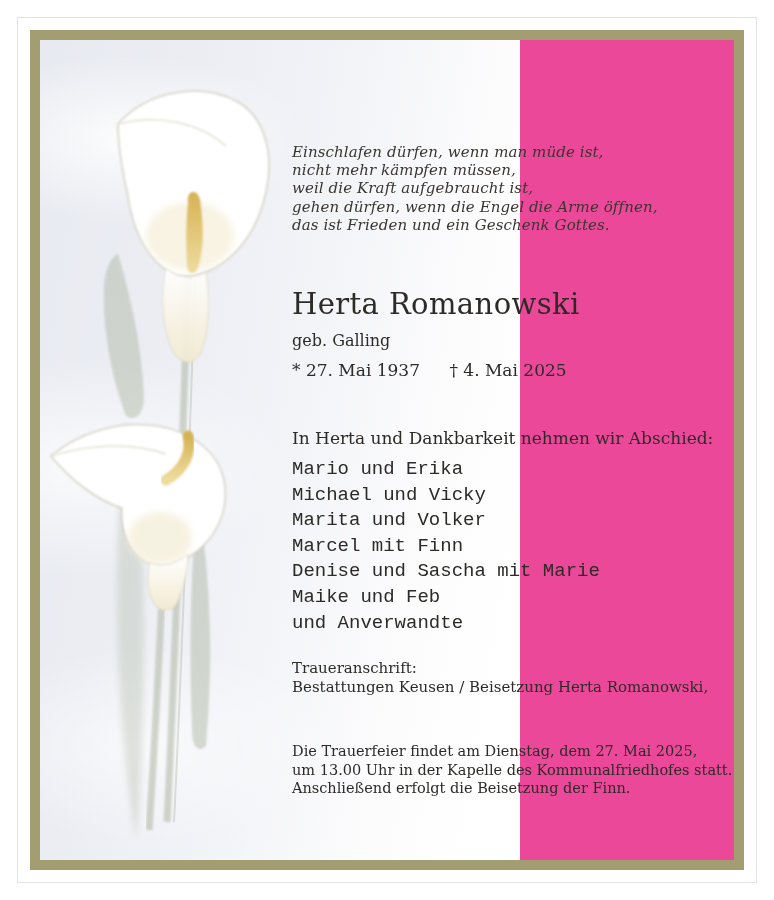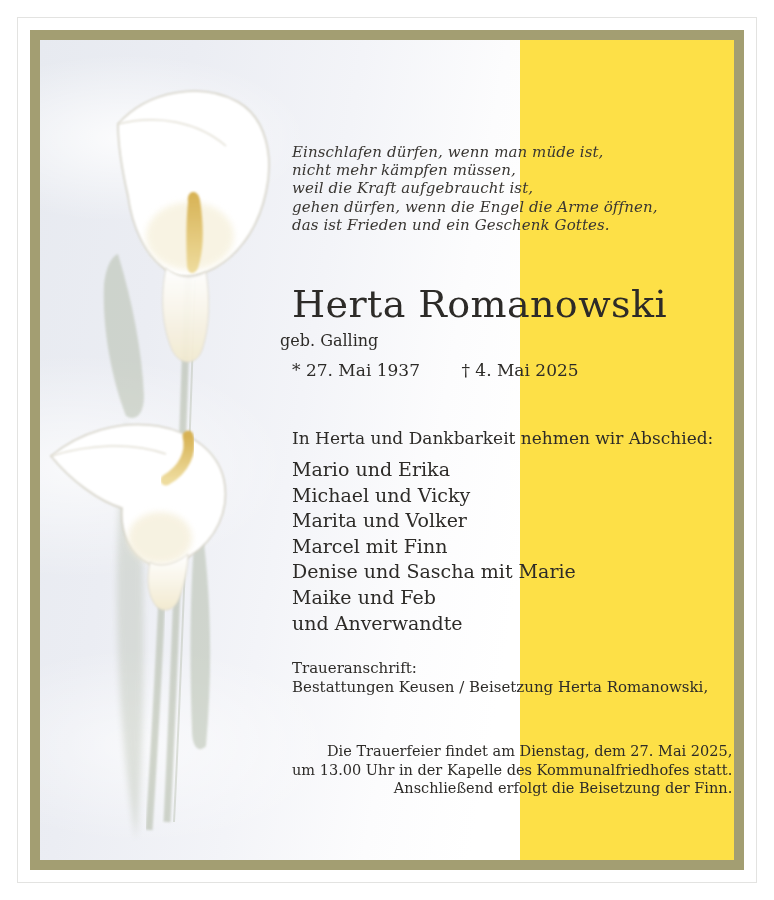--- a/index.html
+++ b/index.html
@@ -1,38 +1,38 @@
 <!DOCTYPE html>
 <html><head>
 <meta charset="utf-8">
 <style>
   html,body{margin:0;padding:0;}
   body{width:774px;height:900px;background:#ffffff;font-family:"DejaVu Serif","Liberation Serif",serif;}
   .page{position:relative;width:774px;height:900px;background:#ffffff;overflow:hidden;}
   .hairline{position:absolute;left:17px;top:17px;right:17px;bottom:17px;border:1px solid #e3e3e1;}
   .gold-frame{position:absolute;left:30px;top:30px;right:30px;bottom:30px;border:10px solid #a39e72;}
-  .inner{position:absolute;left:40px;top:40px;right:40px;bottom:40px;overflow:hidden;background:#fde047;}
+  .inner{position:absolute;left:40px;top:40px;right:40px;bottom:40px;overflow:hidden;background:#ec4899;}
   .wash{position:absolute;left:0;top:0;width:480px;height:100%;
     background:
       radial-gradient(ellipse 260px 120px at 18% 12%, rgba(255,255,255,.85), rgba(255,255,255,0) 70%),
       radial-gradient(ellipse 300px 160px at 8% 52%, rgba(255,255,255,.75), rgba(255,255,255,0) 70%),
       radial-gradient(ellipse 280px 140px at 22% 86%, rgba(255,255,255,.6), rgba(255,255,255,0) 70%),
       linear-gradient(100deg, #e7eaf0 0%, #ebedf3 25%, #f3f4f8 52%, #fcfcfd 75%, #ffffff 92%);
   }
   .art{position:absolute;left:0;top:0;}
   .txt{position:absolute;color:#2d2b28;}
   .poem{left:252px;top:103px;font-style:italic;font-size:15px;line-height:18.2px;color:#393632;letter-spacing:.1px;}
-  .name{left:252px;top:246px;font-size:38px;line-height:36px;letter-spacing:.4px;}
-  .maiden{left:240px;top:291px;font-size:16px;}
+  .name{left:252px;top:246px;font-size:29px;line-height:36px;letter-spacing:.4px;}
+  .maiden{left:252px;top:291px;font-size:16px;}
   .dates{left:252px;top:320px;font-size:17px;}
-  .dates .death{margin-left:36px;}
+  .dates .death{margin-left:24px;}
   .intro{left:252px;top:388px;font-size:17px;}
-  .mourners{left:252px;top:417px;font-size:19px;line-height:25.6px;}
+  .mourners{left:252px;top:417px;font-size:19px;line-height:25.6px;font-family:Liberation Mono, monospace;}
   .address{left:252px;top:619px;font-size:15px;line-height:19px;}
-  .service{left:252px;top:702px;font-size:14.5px;line-height:18.6px;text-align:right;}
+  .service{left:252px;top:702px;font-size:14.5px;line-height:18.6px;}
 </style>
 </head>
 <body>
 
 <div class="page">
   <div class="hairline"></div>
   <div class="gold-frame"></div>
 
   <div class="inner">
     <div class="wash"></div>

